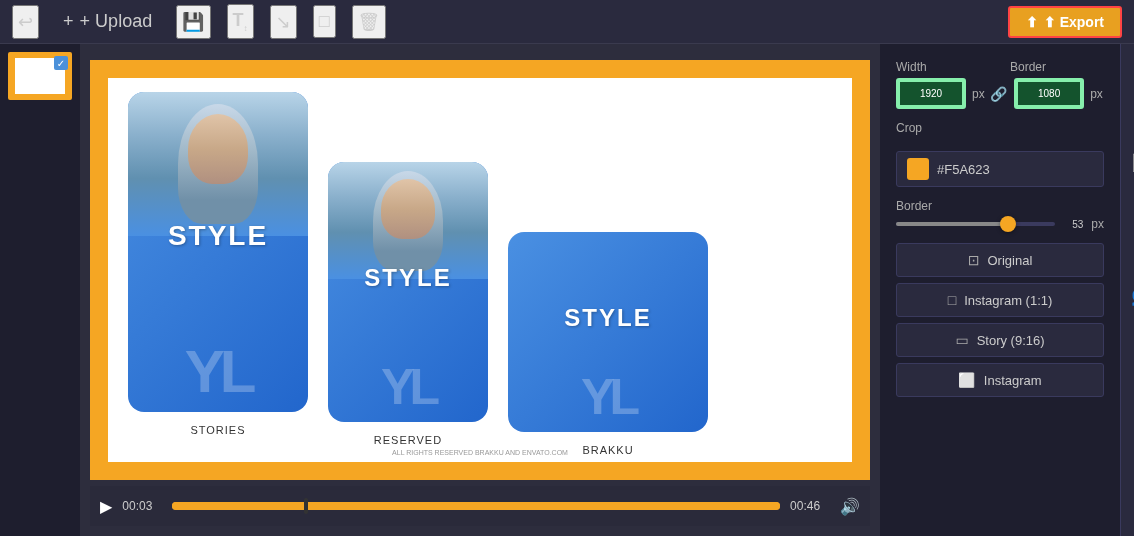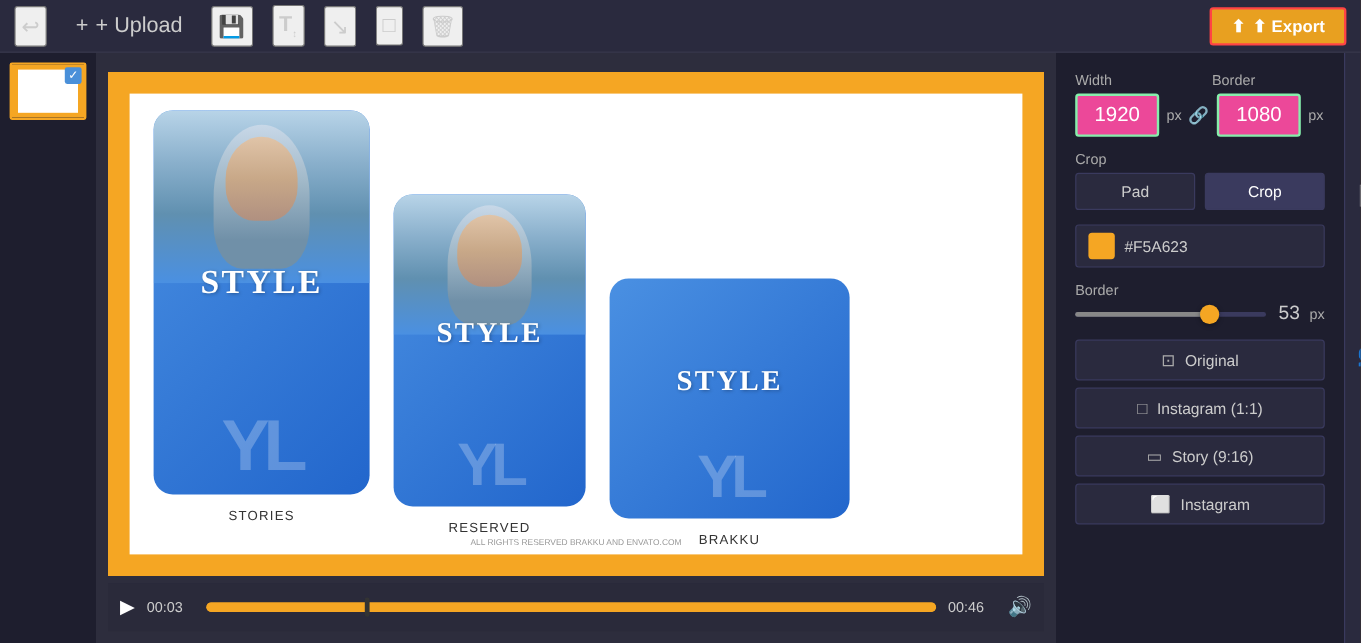--- a/index.html
+++ b/index.html
@@ -192,21 +192,20 @@
       bottom: 50%;
       left: 50%;
       transform: translateX(-50%);
       color: white;
       font-size: 28px;
       font-weight: 900;
       letter-spacing: 2px;
       text-shadow: 1px 1px 3px rgba(0,0,0,0.3);
       white-space: nowrap;
       z-index: 2;
-      font-family: Liberation Serif, serif;
     }
     .style-card-portrait .card-text-style,
     .style-card-square .card-text-style {
       font-size: 24px;
     }
     .card-watermark {
       position: absolute;
       bottom: 10px;
       left: 50%;
       transform: translateX(-50%);
@@ -309,25 +308,25 @@
       color: #aaa;
       font-size: 12px;
       margin-bottom: 4px;
     }
     .dim-row {
       display: flex;
       align-items: center;
       gap: 6px;
     }
     .dim-input {
-      background: #ec4899;
-      border: 2px solid #86efac;
+      background: #14532d;
+      border: 4px solid #86efac;
       color: white;
       padding: 6px 8px;
-      font-size: 17px;
+      font-size: 10px;
       width: 70px;
       border-radius: 3px;
       text-align: center;
     }
     .dim-unit {
       color: #aaa;
       font-size: 12px;
     }
     .link-icon {
       color: #aaa;
@@ -403,21 +402,21 @@
       background: #f5a623;
       border-radius: 50%;
       position: absolute;
       top: 50%;
       transform: translate(-50%, -50%);
       cursor: pointer;
       box-shadow: 0 1px 4px rgba(0,0,0,0.4);
     }
     .border-val {
       color: #ccc;
-      font-size: 16px;
+      font-size: 10px;
       min-width: 20px;
       text-align: right;
     }
     .preset-btn {
       display: flex;
       align-items: center;
       justify-content: center;
       gap: 8px;
       width: 100%;
       padding: 8px;
@@ -564,24 +563,20 @@
         <input class="dim-input" type="text" value="1920" style="">
         <span class="dim-unit">px</span>
         <span class="link-icon">🔗</span>
         <input class="dim-input" type="text" value="1080" style="">
         <span class="dim-unit">px</span>
       </div>
     </div>
 
     <div>
       <div class="panel-label">Crop</div>
-      <div class="mode-row">
-        <button class="mode-btn">Pad</button>
-        <button class="mode-btn active">Crop</button>
-      </div>
     </div>
 
     <div>
       <div class="bg-row">
         <div class="bg-color-swatch" style="background:#F5A623;"></div>
         <span class="bg-hex">#F5A623</span>
       </div>
     </div>
 
     <div>

